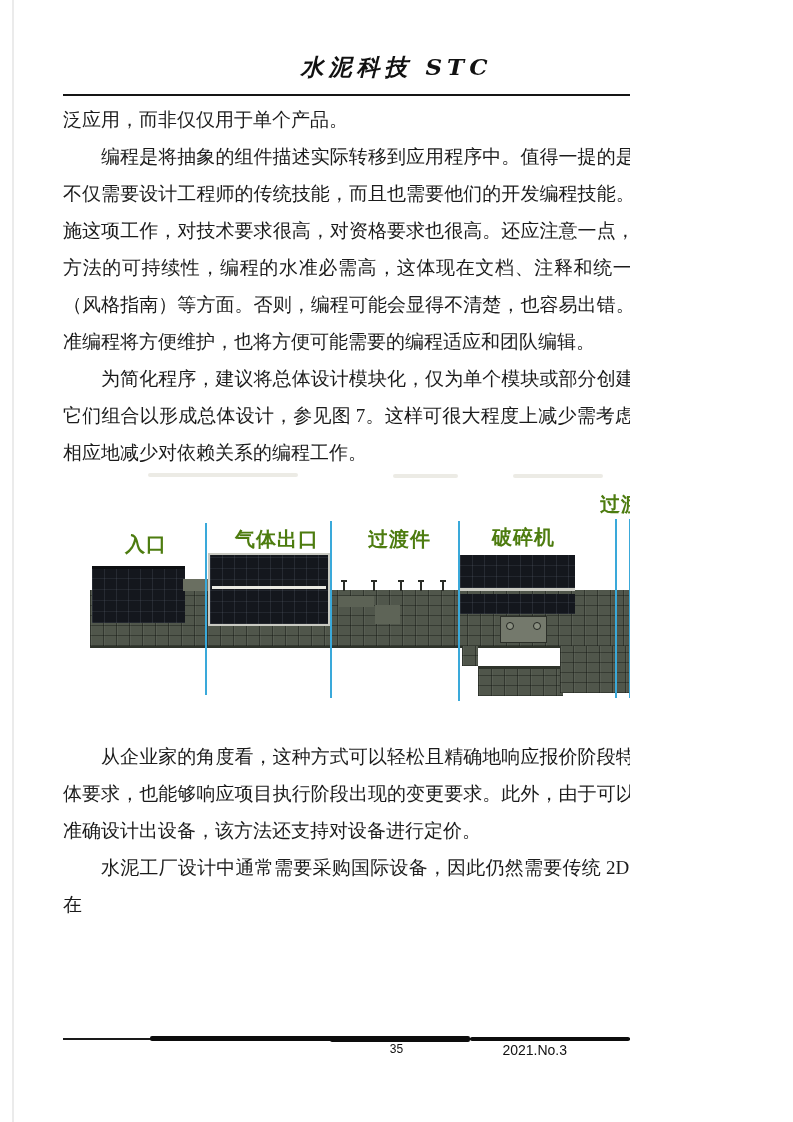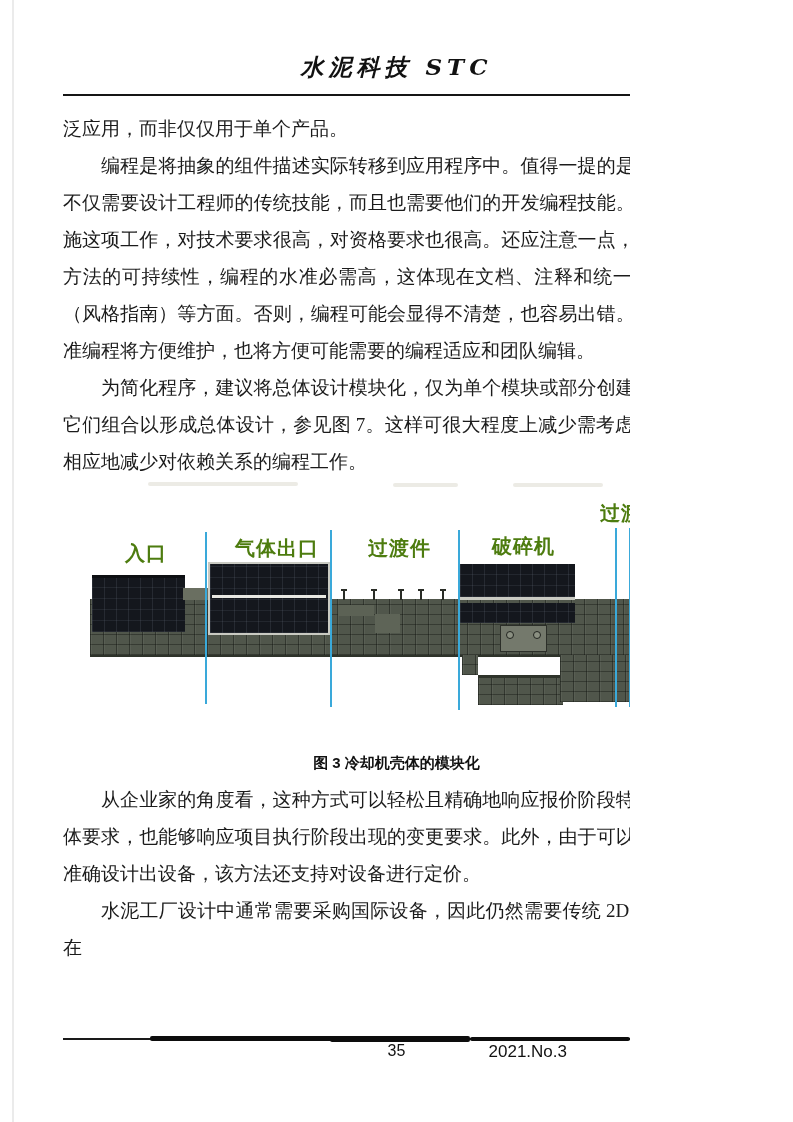--- a/index.html
+++ b/index.html
@@ -22,21 +22,21 @@
     font-family:"DejaVu Serif",serif;
     font-style:italic;font-weight:700;
     font-size:23px;letter-spacing:5px;color:#111;
   }
   .header-rule{
     position:absolute;top:94px;left:63px;width:667px;height:0;
     border-top:2px solid #151515;
   }
   
   .body-text{
-    position:absolute;top:110px;left:63px;width:667px;
+    position:absolute;top:101px;left:63px;width:667px;
     font-size:19px;line-height:37px;text-align:justify;
   }
   .body-text p{margin:0;}
   .body-text p.indent{text-indent:2em;font-family:Liberation Serif, serif;}
   
   .figure{
     position:relative;width:667px;height:265px;margin:2px 0 0 0;
   }
   .smudge{position:absolute;height:4px;background:#ecebe5;border-radius:2px;}
   .fig-label{
@@ -98,25 +98,25 @@
     font-size:15px;line-height:24px;color:#111;margin:4px 0 6px 0;
   }
   
   .footer-rule{position:absolute;top:1038px;left:63px;width:667px;height:2px;background:#1a1a1a;}
   .footer-blob{position:absolute;background:#0d0d0d;border-radius:2px;}
   .blob1{top:1036px;left:150px;width:190px;height:5px;}
   .blob2{top:1036px;left:330px;width:140px;height:6px;}
   .blob3{top:1037px;left:470px;width:160px;height:4px;}
   .footer-page{
     position:absolute;top:1042px;left:63px;width:667px;text-align:center;
-    font-family:"Liberation Sans",sans-serif;font-size:16px;color:#111;
+    font-family:"Liberation Sans",sans-serif;font-size:12px;color:#111;
   }
   .footer-issue{
     position:absolute;top:1042px;right:63px;
-    font-family:"Liberation Sans",sans-serif;font-size:17px;color:#111;
+    font-family:"Liberation Sans",sans-serif;font-size:14px;color:#111;
   }
 </style>
 </head>
 <body>
 
 <div class="page">
 
   <div class="scan-edge"></div>
 
   <div class="header-title">水泥科技 STC</div>
@@ -169,21 +169,20 @@
       <div class="fig-part outlet-step grid-olive"></div>
       <div class="fig-part outlet-foot"></div>
 
       <div class="blue-line" style="left:142px;top:50px;height:172px;"></div>
       <div class="blue-line" style="left:267px;top:48px;height:177px;"></div>
       <div class="blue-line" style="left:395px;top:48px;height:180px;"></div>
       <div class="blue-line" style="left:552px;top:46px;height:179px;"></div>
       <div class="blue-line" style="left:566px;top:46px;height:179px;"></div>
     </div>
 
-    <div class="caption">图 3 冷却机壳体的模块化</div>
 
     <p class="indent">从企业家的角度看，这种方式可以轻松且精确地响应报价阶段特定项目的具体要求，也能够响应项目执行阶段出现的变更要求。此外，由于可以事半功倍地准确设计出设备，该方法还支持对设备进行定价。</p>
     <p class="indent">水泥工厂设计中通常需要采购国际设备，因此仍然需要传统 2D 风格指南。在</p>
   </div>
 
   <div class="footer-rule"></div>
   <div class="footer-blob blob1"></div>
   <div class="footer-blob blob2"></div>
   <div class="footer-blob blob3"></div>
   <div class="footer-page">35</div>

